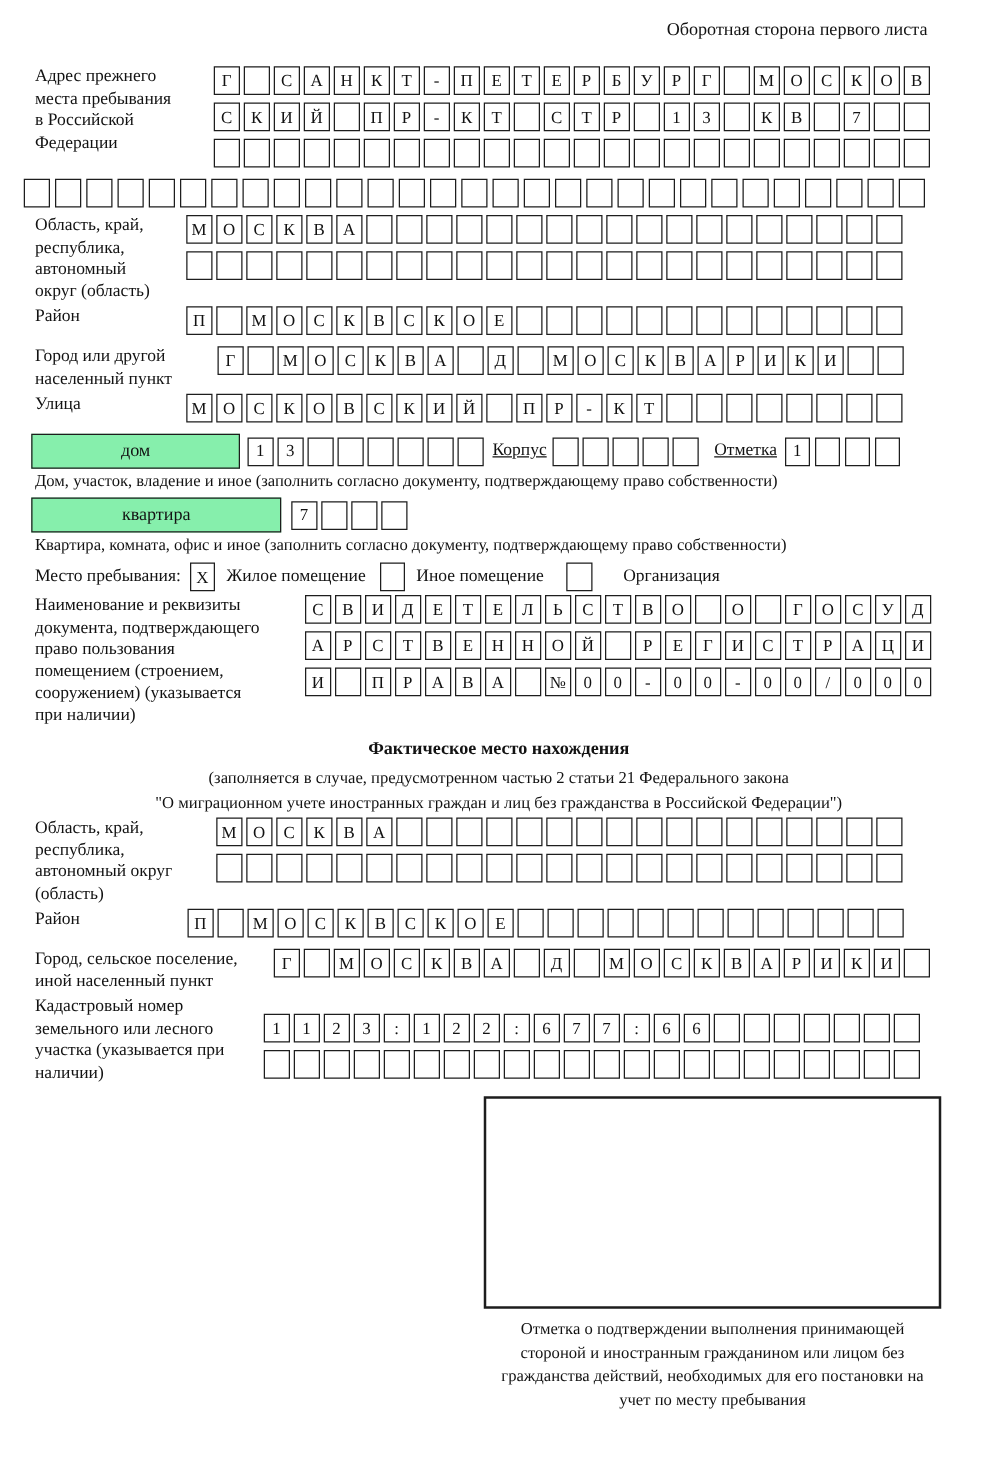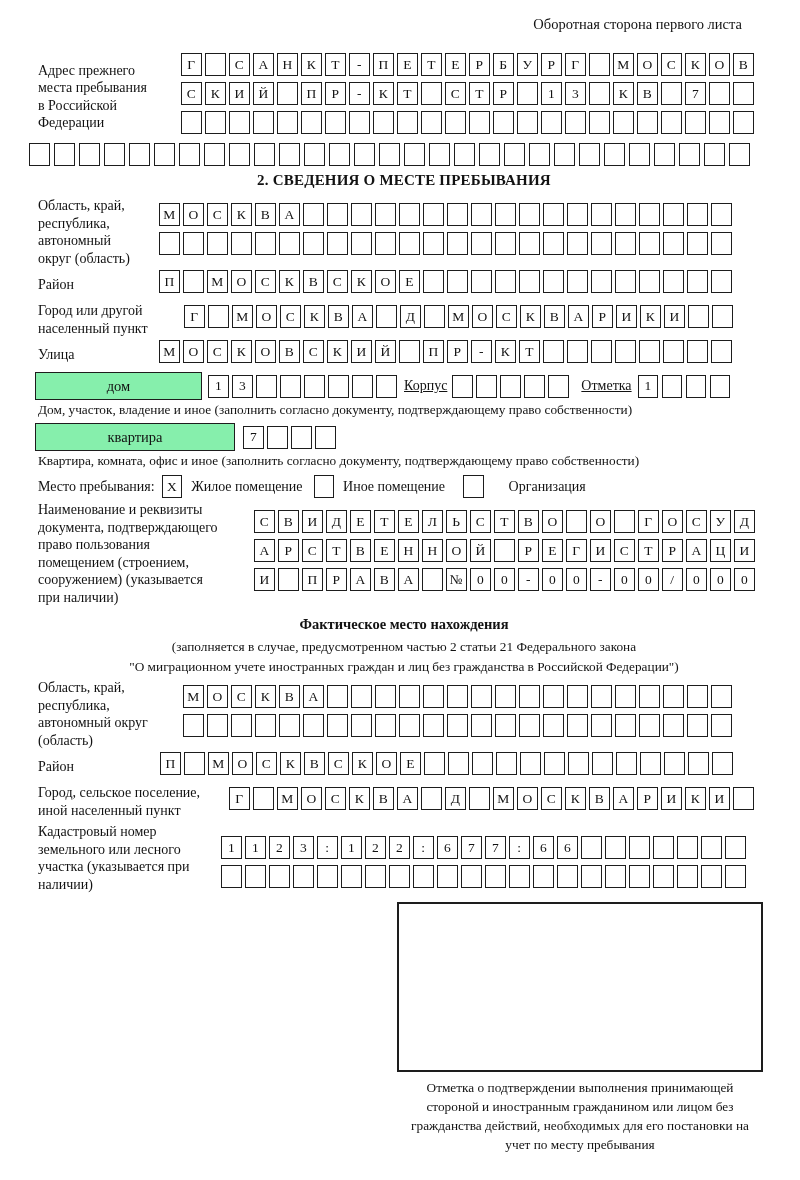--- a/index.html
+++ b/index.html
@@ -1,32 +1,32 @@
 <!DOCTYPE html>
 <html lang="ru"><head>
 <meta charset="utf-8">
 <style>
   html,body{margin:0;padding:0;background:#fff;}
   .page{
     width:800px;height:1180px;box-sizing:border-box;
     background:#fff;color:#121212;
     font-family:"Liberation Serif","DejaVu Serif",serif;
-    padding:16px 30px 0 38px;position:relative;overflow:hidden;
+    padding:16px 30px 0 28px;position:relative;overflow:hidden;
   }
   .header-note{text-align:right;padding-right:28px;font-size:14.5px;margin-bottom:20px;}
   .cellrow{display:flex;margin-bottom:6px;}
   .cellrow.nom{margin-bottom:0;}
   .cell{
     display:inline-flex;align-items:center;justify-content:center;
     width:20.5px;height:23px;border:1.8px solid #1d1d1d;box-sizing:border-box;
     margin-right:3.5px;font-size:13.5px;line-height:1;flex:none;background:#fff;
   }
   .fullrow{margin-left:-9px;}
   .fullrow .cell{width:21px;margin-right:4px;}
-  .field{display:flex;align-items:center;margin-bottom:3px;}
+  .field{display:flex;align-items:flex-start;margin-bottom:3px;}
   .flabel{font-size:14px;line-height:17.5px;flex:none;}
   .rows{flex:none;}
   .lw-prev{width:112px;margin-right:31px;}
   .lw-reg{width:108px;margin-right:13px;}
   .lw-rai{width:108px;margin-right:13px;}
   .lw-city{width:132px;margin-right:14px;}
   .lw-str{width:108px;margin-right:13px;}
   .lw-doc{width:185px;margin-right:31px;}
   .lw-regB{width:132px;margin-right:13px;}
   .lw-raiB{width:109px;margin-right:13px;}
@@ -170,21 +170,20 @@
       <span class="cell"></span>
       <span class="cell"></span>
       <span class="cell"></span>
       <span class="cell"></span>
       <span class="cell"></span>
       <span class="cell"></span>
       <span class="cell"></span>
       <span class="cell"></span>
     </div>
 
-  <div class="section-title">2. СВЕДЕНИЯ О МЕСТЕ ПРЕБЫВАНИЯ</div>
 
   <div class="field">
     <div class="flabel lw-reg">Область, край, республика, автономный округ (область)</div>
     <div class="rows">
       <div class="cellrow">
           <span class="cell">М</span>
           <span class="cell">О</span>
           <span class="cell">С</span>
           <span class="cell">К</span>
           <span class="cell">В</span>

